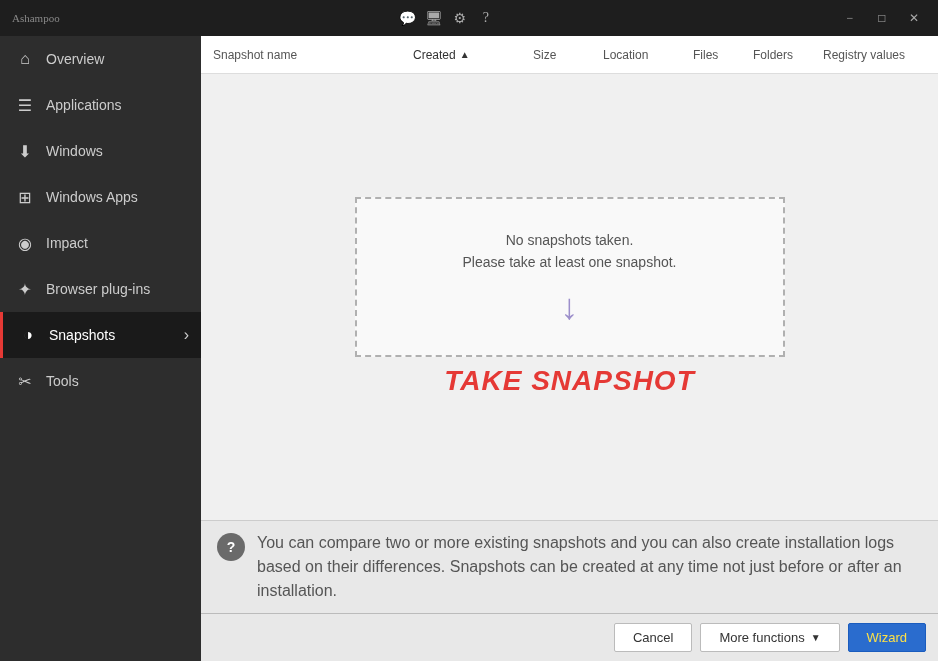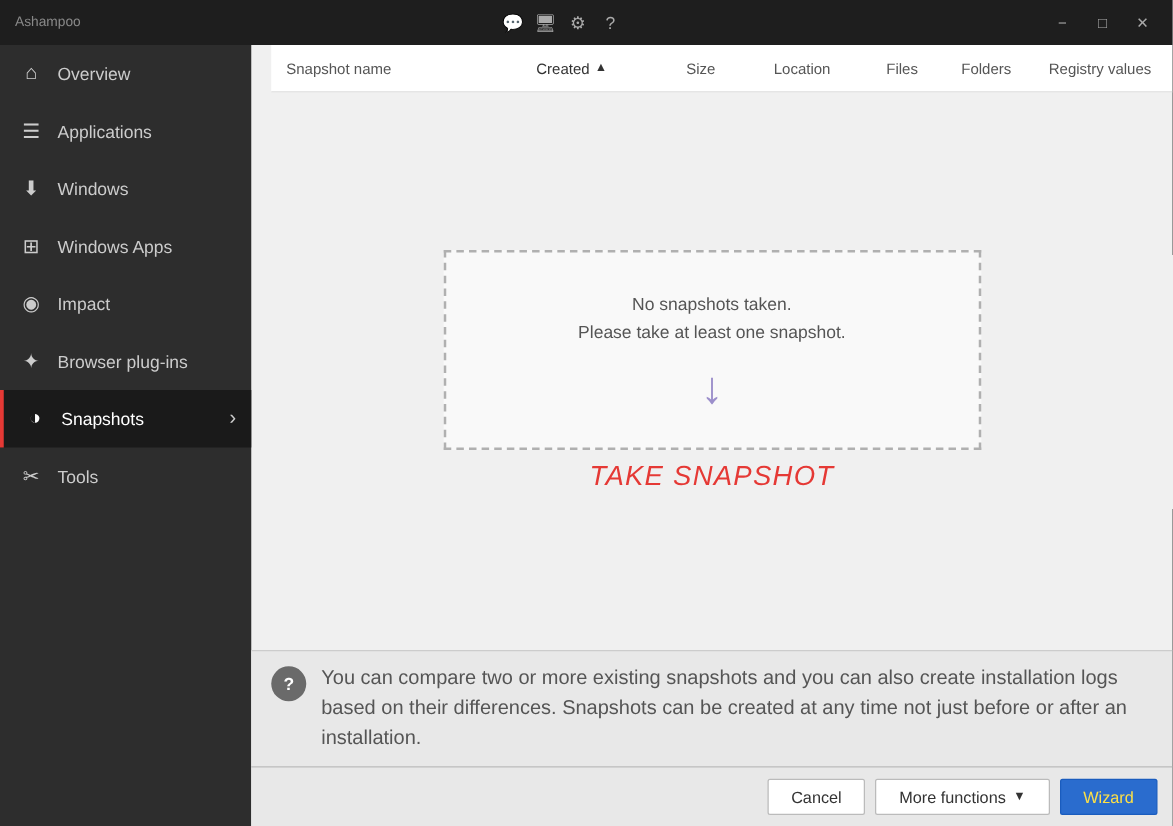--- a/index.html
+++ b/index.html
@@ -1,19 +1,19 @@
 <!DOCTYPE html>
 <html><head>
   <meta charset="utf-8">
   <style>
     * { margin: 0; padding: 0; box-sizing: border-box; }
     body { width: 938px; height: 661px; font-family: 'Segoe UI', Arial, sans-serif; background: #2b2b2b; display: flex; flex-direction: column; overflow: hidden; }
 
     
-    .titlebar { background: #1e1e1e; display: flex; align-items: center; justify-content: space-between; padding: 0 8px; height: 36px; flex-shrink: 0; }
+    .titlebar { background: #1e1e1e; display: flex; align-items: center; justify-content: space-between; padding: 0 8px; height: 36px; flex-shrink: 0; font-family: Liberation Serif, serif; }
     .titlebar-left { display: flex; align-items: center; gap: 8px; }
     .brand-name { font-size: 11px; color: #888; }
     .app-title { font-size: 22px; font-weight: 300; color: #e040fb; letter-spacing: 0; line-height: 1; }
     .app-title span { color: #e040fb; }
     .titlebar-icons { display: flex; gap: 6px; align-items: center; }
     .titlebar-icon { color: #aaa; font-size: 14px; cursor: pointer; width: 20px; height: 20px; display: flex; align-items: center; justify-content: center; }
     .titlebar-controls { display: flex; align-items: center; }
     .title-btn { width: 32px; height: 28px; display: flex; align-items: center; justify-content: center; color: #aaa; cursor: pointer; font-size: 12px; }
 
     
@@ -23,37 +23,37 @@
     .sidebar { width: 201px; background: #2d2d2d; display: flex; flex-direction: column; flex-shrink: 0; }
     .sidebar-item { display: flex; align-items: center; gap: 12px; padding: 0 16px; height: 46px; color: #ccc; cursor: pointer; font-size: 14px; position: relative; }
     .sidebar-item.active { background: #1a1a1a; border-left: 3px solid #e53935; color: #fff; }
     .sidebar-item.active::after { content: '›'; position: absolute; right: 12px; color: #ccc; font-size: 16px; }
     .sidebar-icon { width: 18px; height: 18px; display: flex; align-items: center; justify-content: center; font-size: 16px; flex-shrink: 0; }
 
     
     .content { flex: 1; background: #f0f0f0; display: flex; flex-direction: column; }
 
     
-    .table-header { background: #fff; border-bottom: 1px solid #ddd; display: flex; align-items: center; height: 38px; padding: 0 12px; flex-shrink: 0; margin-left: 16px; }
+    .table-header { background: #fff; border-bottom: 1px solid #ddd; display: flex; align-items: center; height: 38px; padding: 0 12px; flex-shrink: 0; }
     .table-col { font-size: 12px; color: #555; display: flex; align-items: center; gap: 4px; }
     .table-col.snapshot-name { flex: 0 0 200px; }
     .table-col.created { flex: 0 0 120px; color: #333; font-weight: 500; align-items: center; }
     .table-col.size { flex: 0 0 70px; }
     .table-col.location { flex: 0 0 90px; }
     .table-col.files { flex: 0 0 60px; }
     .table-col.folders { flex: 0 0 70px; }
     .table-col.registry { flex: 1; }
     .sort-arrow { font-size: 10px; color: #333; }
 
     
     .content-body { flex: 1; display: flex; flex-direction: column; align-items: center; justify-content: center; padding: 20px; }
     .empty-box { border: 2px dashed #b0b0b0; width: 430px; padding: 30px 20px; display: flex; flex-direction: column; align-items: center; gap: 16px; background: #f9f9f9; }
     .empty-text { text-align: center; color: #555; font-size: 14px; line-height: 1.6; }
     .down-arrow { color: #9c8fcb; font-size: 36px; line-height: 1; }
-    .take-snapshot-btn { color: #e53935; font-size: 22px; font-weight: normal; font-style: italic; letter-spacing: 1px; cursor: pointer; margin-top: 8px; }
+    .take-snapshot-btn { color: #e53935; font-size: 28px; font-weight: bold; font-style: italic; letter-spacing: 1px; cursor: pointer; margin-top: 8px; }
 
     
     .info-bar { background: #e8e8e8; border-top: 1px solid #ccc; padding: 10px 16px; display: flex; align-items: flex-start; gap: 12px; flex-shrink: 0; min-height: 70px; }
     .info-icon { width: 28px; height: 28px; border-radius: 50%; background: #6a6a6a; color: #fff; display: flex; align-items: center; justify-content: center; font-size: 14px; font-weight: bold; flex-shrink: 0; margin-top: 2px; }
     .info-text { font-size: 16px; color: #555; line-height: 1.5; flex: 1; }
 
     
     .bottom-bar { background: #e8e8e8; border-top: 1px solid #bbb; display: flex; align-items: center; justify-content: flex-end; padding: 8px 12px; gap: 8px; flex-shrink: 0; height: 48px; }
     .btn { padding: 6px 18px; font-size: 13px; cursor: pointer; border: 1px solid #bbb; border-radius: 2px; }
     .btn-cancel { background: #fff; color: #333; }

